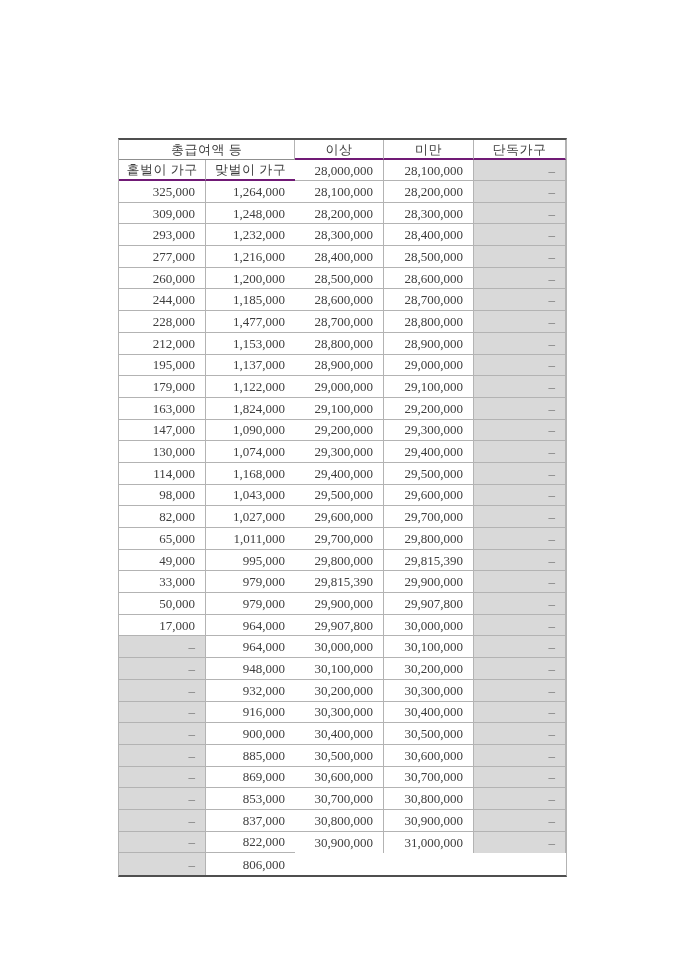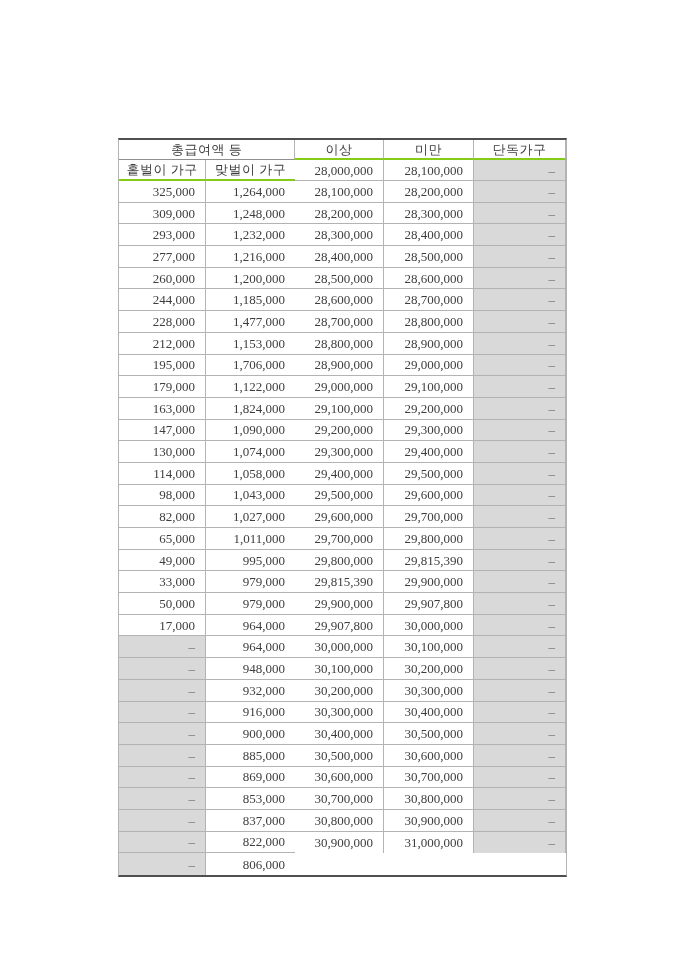--- a/index.html
+++ b/index.html
@@ -38,21 +38,21 @@
     align-items: center;
     border-right: 1px solid #b3b3b3;
     border-bottom: 1px solid #b3b3b3;
     overflow: hidden;
     white-space: nowrap;
   }
   .cell.hdr { justify-content: center; letter-spacing: 0.5px; }
   .cell.num { justify-content: flex-end; padding-right: 10px; }
   .cell.group-income { grid-column: 1 / 3; border-bottom: 1px solid #8f8f8f; }
   .cell.group-credit { grid-column: 3 / 6; border-right: none; border-bottom: 1px solid #8f8f8f; }
-  .cell.colhdr { border-bottom: 2px solid #84cc16; }
+  .cell.colhdr { border-bottom: 2px solid #701a75; }
   .cell.last-col { border-right: none; }
   .cell.last-row { border-bottom: none; }
   .cell.gray { background: #d9d9d9; color: #6e6e6e; }
 </style>
 </head>
 <body>
 
 <div class="page">
   <div class="tbl" id="tax-table">
     <div class="cell hdr group-income">총급여액 등</div>
@@ -100,21 +100,21 @@
       <div class="cell num last-col">1,477,000</div>
       <div class="cell num">28,700,000</div>
       <div class="cell num">28,800,000</div>
       <div class="cell num gray">–</div>
       <div class="cell num">212,000</div>
       <div class="cell num last-col">1,153,000</div>
       <div class="cell num">28,800,000</div>
       <div class="cell num">28,900,000</div>
       <div class="cell num gray">–</div>
       <div class="cell num">195,000</div>
-      <div class="cell num last-col">1,706,000</div>
+      <div class="cell num last-col">1,137,000</div>
       <div class="cell num">28,900,000</div>
       <div class="cell num">29,000,000</div>
       <div class="cell num gray">–</div>
       <div class="cell num">179,000</div>
       <div class="cell num last-col">1,122,000</div>
       <div class="cell num">29,000,000</div>
       <div class="cell num">29,100,000</div>
       <div class="cell num gray">–</div>
       <div class="cell num">163,000</div>
       <div class="cell num last-col">1,824,000</div>
@@ -125,21 +125,21 @@
       <div class="cell num last-col">1,090,000</div>
       <div class="cell num">29,200,000</div>
       <div class="cell num">29,300,000</div>
       <div class="cell num gray">–</div>
       <div class="cell num">130,000</div>
       <div class="cell num last-col">1,074,000</div>
       <div class="cell num">29,300,000</div>
       <div class="cell num">29,400,000</div>
       <div class="cell num gray">–</div>
       <div class="cell num">114,000</div>
-      <div class="cell num last-col">1,058,000</div>
+      <div class="cell num last-col">1,168,000</div>
       <div class="cell num">29,400,000</div>
       <div class="cell num">29,500,000</div>
       <div class="cell num gray">–</div>
       <div class="cell num">98,000</div>
       <div class="cell num last-col">1,043,000</div>
       <div class="cell num">29,500,000</div>
       <div class="cell num">29,600,000</div>
       <div class="cell num gray">–</div>
       <div class="cell num">82,000</div>
       <div class="cell num last-col">1,027,000</div>

